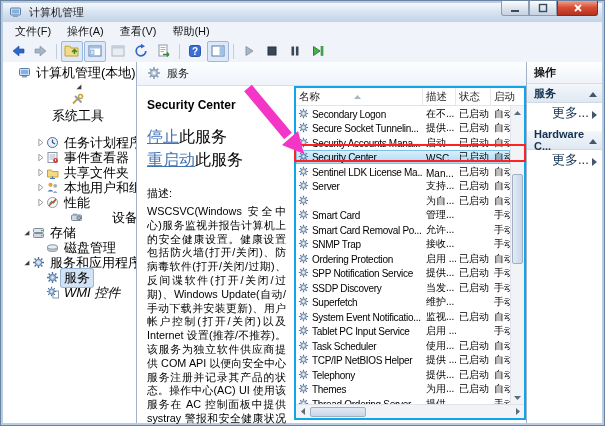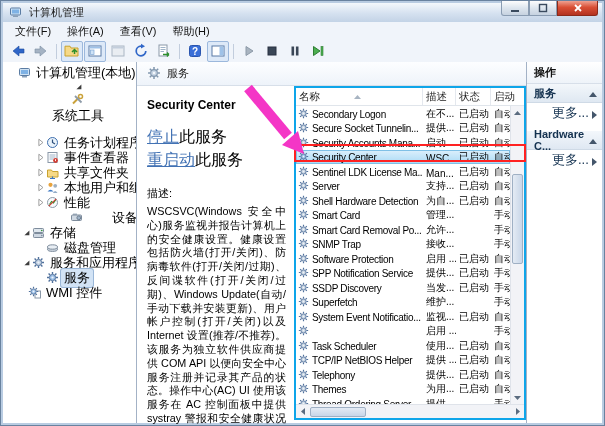--- a/index.html
+++ b/index.html
@@ -356,21 +356,21 @@
           <span class="expander"></span>
           <span class="ticon">
             <svg width="13" height="13" viewBox="0 0 13 13">
               <circle cx="6.5" cy="6.5" r="3.1" fill="#9fc2e8" stroke="#51719c" stroke-width="1"></circle>
               <path d="M6.5 1 V3 M6.5 10 V12 M1 6.5 H3 M10 6.5 H12 M2.6 2.6 L4 4 M9 9 L10.4 10.4 M10.4 2.6 L9 4 M4 9 L2.6 10.4" stroke="#51719c" stroke-width="1.4"></path>
               <circle cx="6.5" cy="6.5" r="1.1" fill="#eef4fa"></circle>
             </svg>
           </span>
           <span class="tlabel">服务</span>
         </div>
-        <div class="tree-row" style="padding-left: 13px;">
+        <div class="tree-row" style="padding-left: 31px; font-style: italic;">
           <span class="expander"></span>
           <span class="ticon">
             <svg width="13" height="13" viewBox="0 0 13 13">
               <rect x="7" y="5" width="5.5" height="7" fill="#fff" stroke="#8a98a8"></rect>
               <g transform="scale(0.85)">
                 <circle cx="6.5" cy="6.5" r="3.1" fill="#9fc2e8" stroke="#51719c" stroke-width="1"></circle>
                 <path d="M6.5 1 V3 M6.5 10 V12 M1 6.5 H3 M10 6.5 H12 M2.6 2.6 L4 4 M9 9 L10.4 10.4 M10.4 2.6 L9 4 M4 9 L2.6 10.4" stroke="#51719c" stroke-width="1.4"></path>
                 <circle cx="6.5" cy="6.5" r="1.1" fill="#eef4fa"></circle>
               </g>
             </svg>
@@ -489,21 +489,20 @@
                   <div class="cell c-status">已启动</div>
                   <div class="cell c-start">自动</div>
                 </div>
                 <div class="lrow">
                   <div class="cell c-name">
                     <span class="gear"><svg width="11" height="11" viewBox="0 0 13 13">
                         <circle cx="6.5" cy="6.5" r="3.1" fill="#c2cfdd" stroke="#51719c" stroke-width="1"></circle>
                         <path d="M6.5 1 V3 M6.5 10 V12 M1 6.5 H3 M10 6.5 H12 M2.6 2.6 L4 4 M9 9 L10.4 10.4 M10.4 2.6 L9 4 M4 9 L2.6 10.4" stroke="#51719c" stroke-width="1.4"></path>
                         <circle cx="6.5" cy="6.5" r="1.1" fill="#eef4fa"></circle>
                       </svg></span>
-                    <span>Shell Hardware Detection</span>
                   </div>
                   <div class="cell c-desc">为自...</div>
                   <div class="cell c-status">已启动</div>
                   <div class="cell c-start">自动</div>
                 </div>
                 <div class="lrow">
                   <div class="cell c-name">
                     <span class="gear"><svg width="11" height="11" viewBox="0 0 13 13">
                         <circle cx="6.5" cy="6.5" r="3.1" fill="#c2cfdd" stroke="#51719c" stroke-width="1"></circle>
                         <path d="M6.5 1 V3 M6.5 10 V12 M1 6.5 H3 M10 6.5 H12 M2.6 2.6 L4 4 M9 9 L10.4 10.4 M10.4 2.6 L9 4 M4 9 L2.6 10.4" stroke="#51719c" stroke-width="1.4"></path>
@@ -541,21 +540,21 @@
                   <div class="cell c-status"></div>
                   <div class="cell c-start">手动</div>
                 </div>
                 <div class="lrow">
                   <div class="cell c-name">
                     <span class="gear"><svg width="11" height="11" viewBox="0 0 13 13">
                         <circle cx="6.5" cy="6.5" r="3.1" fill="#c2cfdd" stroke="#51719c" stroke-width="1"></circle>
                         <path d="M6.5 1 V3 M6.5 10 V12 M1 6.5 H3 M10 6.5 H12 M2.6 2.6 L4 4 M9 9 L10.4 10.4 M10.4 2.6 L9 4 M4 9 L2.6 10.4" stroke="#51719c" stroke-width="1.4"></path>
                         <circle cx="6.5" cy="6.5" r="1.1" fill="#eef4fa"></circle>
                       </svg></span>
-                    <span>Software Protection</span>
+                    <span>Ordering Protection</span>
                   </div>
                   <div class="cell c-desc">启用 ...</div>
                   <div class="cell c-status">已启动</div>
                   <div class="cell c-start">自动</div>
                 </div>
                 <div class="lrow">
                   <div class="cell c-name">
                     <span class="gear"><svg width="11" height="11" viewBox="0 0 13 13">
                         <circle cx="6.5" cy="6.5" r="3.1" fill="#c2cfdd" stroke="#51719c" stroke-width="1"></circle>
                         <path d="M6.5 1 V3 M6.5 10 V12 M1 6.5 H3 M10 6.5 H12 M2.6 2.6 L4 4 M9 9 L10.4 10.4 M10.4 2.6 L9 4 M4 9 L2.6 10.4" stroke="#51719c" stroke-width="1.4"></path>
@@ -606,20 +605,21 @@
                   <div class="cell c-status">已启动</div>
                   <div class="cell c-start">自动</div>
                 </div>
                 <div class="lrow">
                   <div class="cell c-name">
                     <span class="gear"><svg width="11" height="11" viewBox="0 0 13 13">
                         <circle cx="6.5" cy="6.5" r="3.1" fill="#c2cfdd" stroke="#51719c" stroke-width="1"></circle>
                         <path d="M6.5 1 V3 M6.5 10 V12 M1 6.5 H3 M10 6.5 H12 M2.6 2.6 L4 4 M9 9 L10.4 10.4 M10.4 2.6 L9 4 M4 9 L2.6 10.4" stroke="#51719c" stroke-width="1.4"></path>
                         <circle cx="6.5" cy="6.5" r="1.1" fill="#eef4fa"></circle>
                       </svg></span>
+                    <span>Tablet PC Input Service</span>
                   </div>
                   <div class="cell c-desc">启用 ...</div>
                   <div class="cell c-status"></div>
                   <div class="cell c-start">手动</div>
                 </div>
                 <div class="lrow">
                   <div class="cell c-name">
                     <span class="gear"><svg width="11" height="11" viewBox="0 0 13 13">
                         <circle cx="6.5" cy="6.5" r="3.1" fill="#c2cfdd" stroke="#51719c" stroke-width="1"></circle>
                         <path d="M6.5 1 V3 M6.5 10 V12 M1 6.5 H3 M10 6.5 H12 M2.6 2.6 L4 4 M9 9 L10.4 10.4 M10.4 2.6 L9 4 M4 9 L2.6 10.4" stroke="#51719c" stroke-width="1.4"></path>

